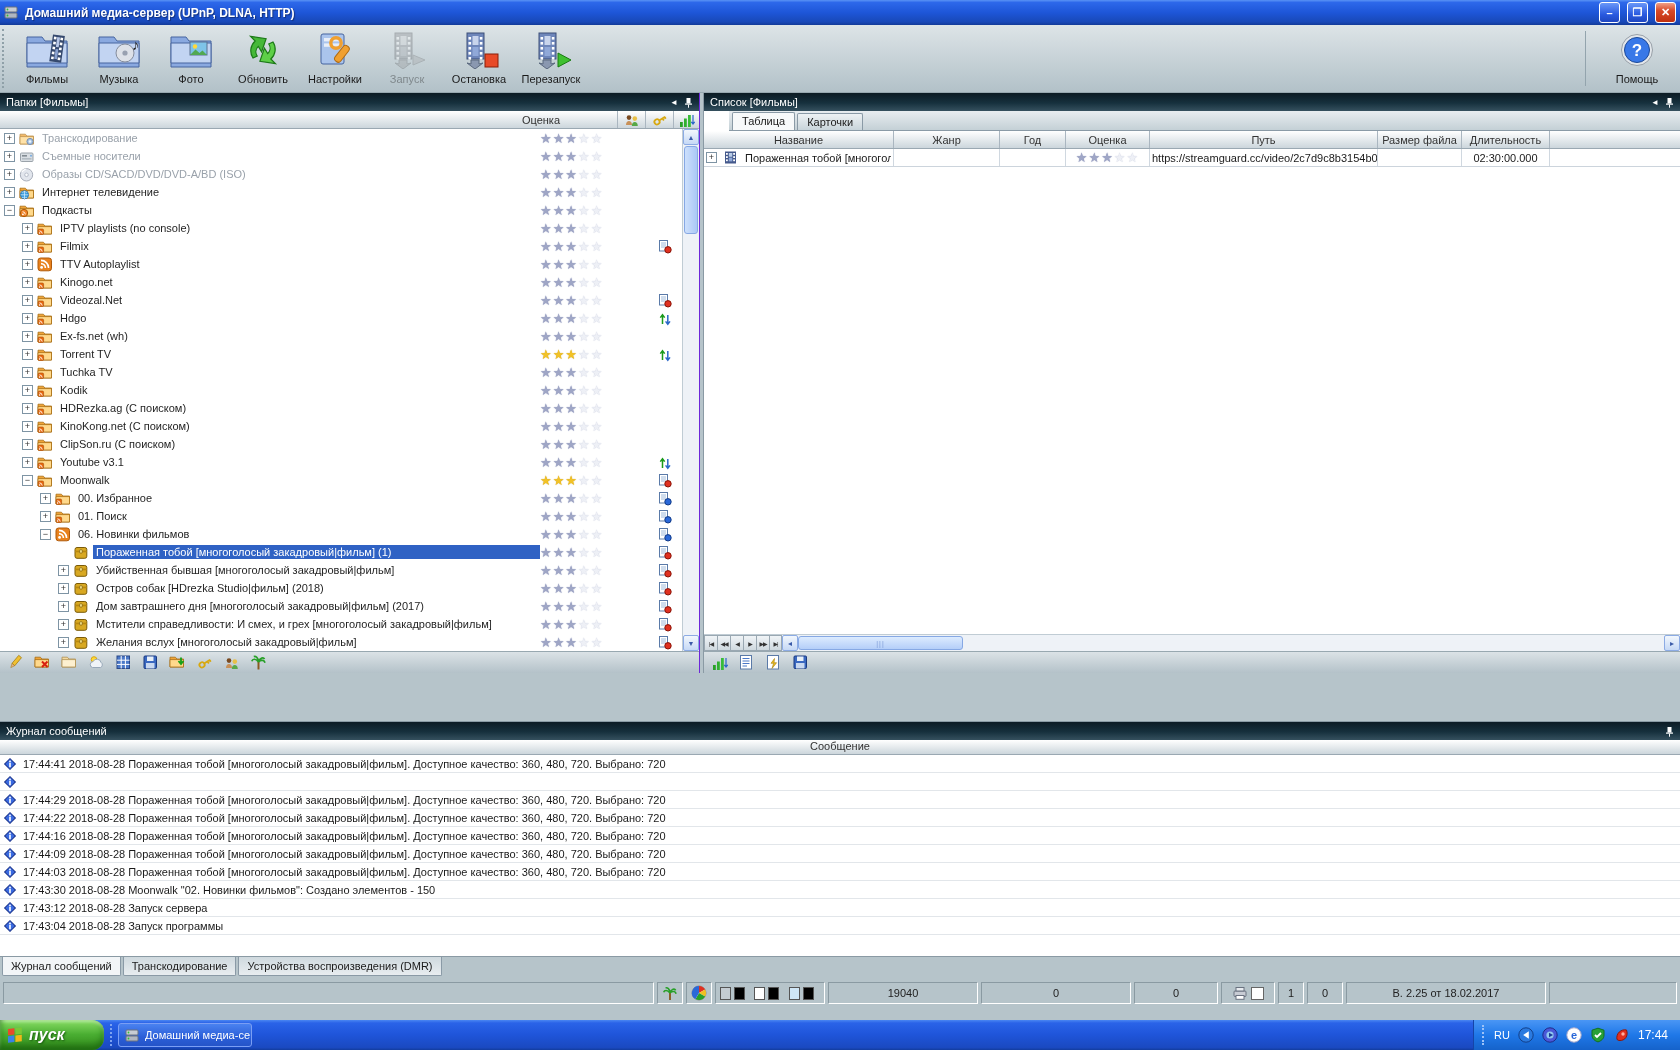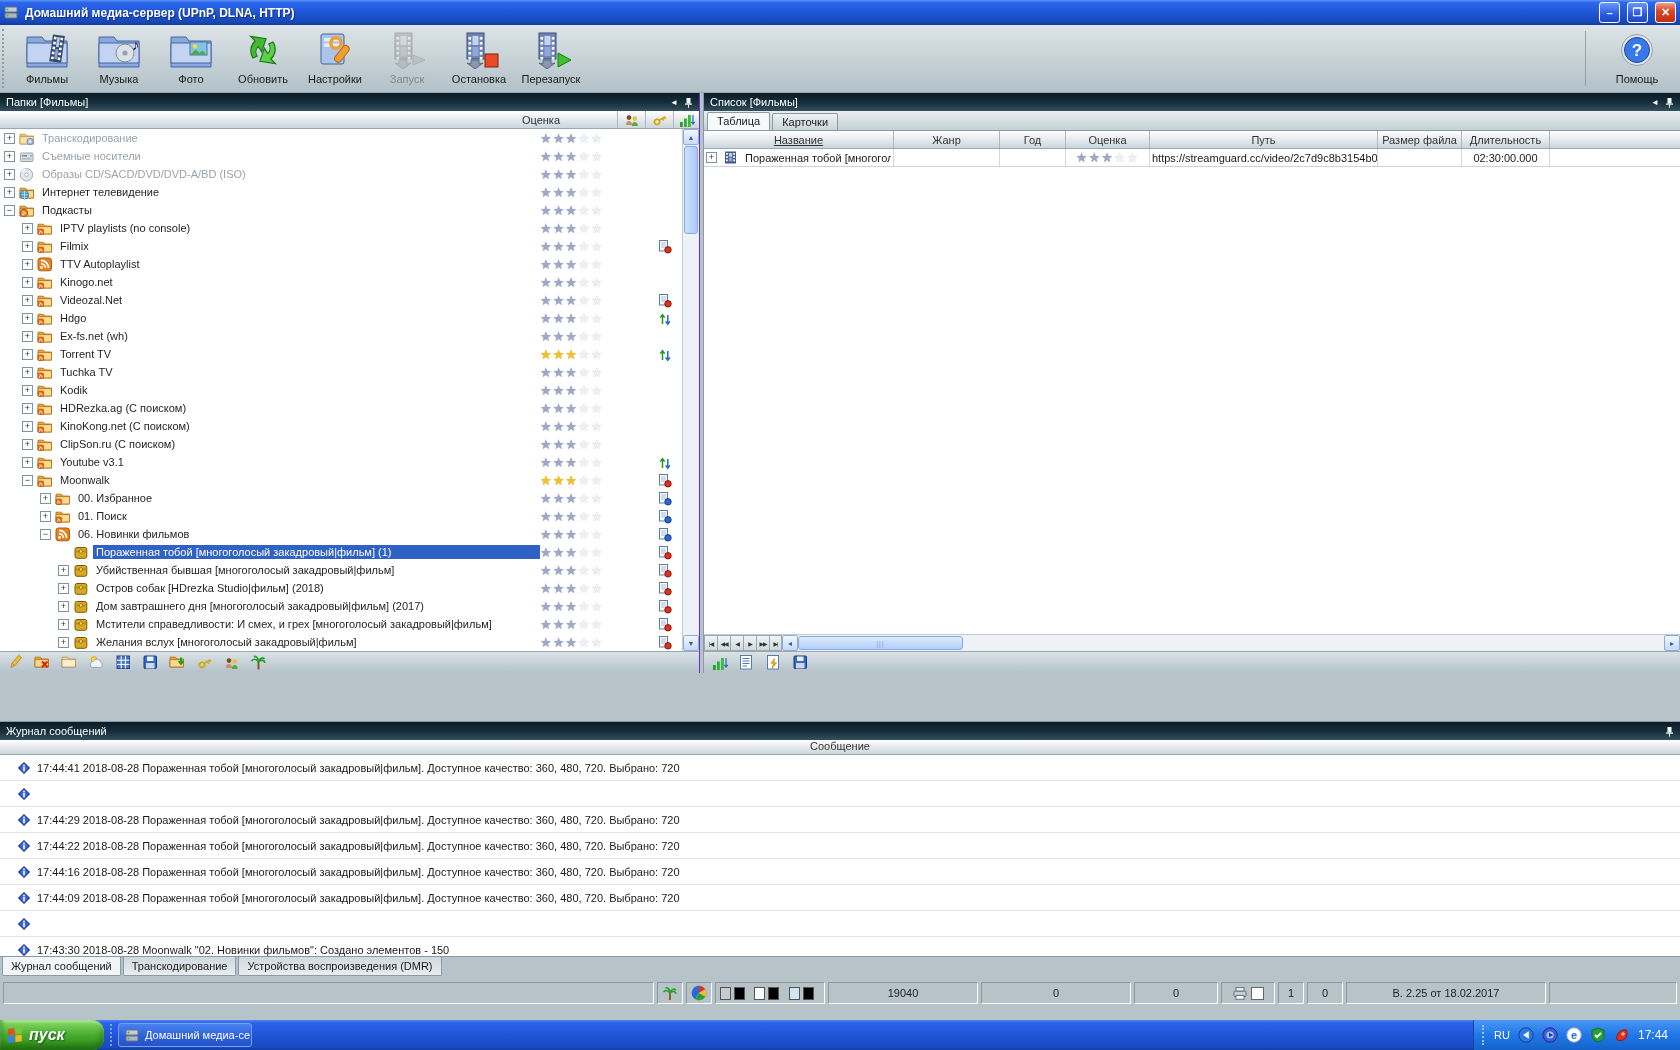--- a/index.html
+++ b/index.html
@@ -57,41 +57,41 @@
 .tgap{width:34px;flex:none;}
 .badge{width:24px;flex:none;display:flex;align-items:center;}
 .vscroll{width:17px;flex:none;background:#eef2f7;border-left:1px solid #c0ccd4;display:flex;flex-direction:column;}
 .vs-btn{height:16px;flex:none;background:linear-gradient(#f2f7fd,#c6d9f6);border:1px solid #8cabe4;border-radius:2px;color:#3a5aa8;font-size:7px;display:flex;align-items:center;justify-content:center;}
 .vs-thumb{height:88px;flex:none;margin:1px 1px;background:linear-gradient(90deg,#cde0fc,#aac8f6);border:1px solid #86a8e4;border-radius:3px;}
 .vs-track{flex:1;}
 .mini-toolbar{height:22px;flex:none;background:linear-gradient(#dbe2e6,#b4c2c9);border-top:1px solid #98a8b0;display:flex;align-items:center;gap:10px;padding:0 7px;}
 .mini-toolbar .mt-icon{width:17px;height:17px;display:flex;align-items:center;justify-content:center;}
 
 
-.tabs-row{height:20px;flex:none;background:linear-gradient(#e8edf0,#c4d0d6);display:flex;align-items:flex-end;gap:2px;padding-left:3px;border-bottom:1px solid #8a9aa6;}
+.tabs-row{height:20px;flex:none;background:linear-gradient(#e8edf0,#c4d0d6);display:flex;align-items:flex-end;gap:2px;padding-left:3px;border-bottom:1px solid #8a9aa6;margin-left:25px;}
 .tab{padding:2px 9px;border:1px solid #8a9aa6;border-bottom:none;border-radius:2px 2px 0 0;background:linear-gradient(#eef2f4,#c8d4da);white-space:nowrap;}
 .tab.active{background:#f7f9fa;padding-bottom:3px;}
 .thead{height:18px;flex:none;display:flex;background:linear-gradient(#ffffff,#ccd6dc);border-bottom:1px solid #9aa8b2;}
 .th{border-right:1px solid #aab6c0;display:flex;align-items:center;justify-content:center;overflow:hidden;white-space:nowrap;color:#333;}
 .tbl-row{height:18px;flex:none;display:flex;border-bottom:1px solid #ccd4dc;}
 .td{border-right:1px solid #d0d8e0;display:flex;align-items:center;padding:0 2px;overflow:hidden;white-space:nowrap;gap:2px;}
 .tbody{flex:1;background:#fff;}
 .hscroll-row{height:17px;flex:none;display:flex;align-items:stretch;background:#eef2f7;border-top:1px solid #c0ccd4;}
 .nav-btn{width:13px;flex:none;background:linear-gradient(#f0f4f7,#cfd9df);border:1px solid #9aa8b2;border-right-width:0;font-size:6px;display:flex;align-items:center;justify-content:center;color:#333;letter-spacing:-1px;}
 .nav-btn:last-of-type{border-right-width:1px;}
 .hs-btn{width:16px;flex:none;background:linear-gradient(#f2f7fd,#c6d9f6);border:1px solid #8cabe4;border-radius:2px;color:#3a5aa8;font-size:8px;display:flex;align-items:center;justify-content:center;}
 .hs-thumb{width:165px;flex:none;margin:1px 0;background:linear-gradient(180deg,#dcebfe,#b4cef8);border:1px solid #86a8e4;border-radius:3px;display:flex;align-items:center;justify-content:center;color:#7d9cd8;font-size:7px;letter-spacing:1px;}
 .hs-track{flex:1;}
 
 
 .spacer-band{height:48px;flex:none;background:#b6c4ca;}
 .log-panel{height:236px;flex:none;display:flex;flex-direction:column;background:#fff;border:1px solid #8a9aa4;border-left:none;border-right:none;}
 .log-colhdr{height:15px;flex:none;background:linear-gradient(#ffffff,#ccd6dc);border-bottom:1px solid #9aa8b2;text-align:center;color:#333;}
 #log-rows{flex:1;overflow:hidden;}
-.log-row{height:26px;display:flex;align-items:center;gap:6px;padding-left:17px;border-bottom:1px solid #e2e6ea;white-space:nowrap;}
+.log-row{height:18px;display:flex;align-items:center;gap:6px;padding-left:3px;border-bottom:1px solid #e2e6ea;white-space:nowrap;}
 .log-ic{width:14px;height:14px;flex:none;display:flex;align-items:center;justify-content:center;}
 
 
 .bottom-tabs{height:22px;flex:none;display:flex;gap:2px;padding:0 2px;background:#b6c4ca;align-items:flex-start;}
 .btab{padding:3px 8px;border:1px solid #8a9aa6;border-top:none;border-radius:0 0 2px 2px;background:linear-gradient(#cfd9de,#e8edf0);white-space:nowrap;}
 .btab.active{background:#f2f5f7;}
 .statusbar{height:28px;flex:none;display:flex;align-items:center;padding:2px 3px;gap:3px;background:#b6c4ca;}
 .sb-cell{height:22px;border:1px solid;border-color:#8a9aa2 #ffffff #ffffff #8a9aa2;display:flex;align-items:center;justify-content:center;padding:0 4px;gap:3px;color:#222;}
 .sb-fill{flex:1;}
 .sb-sq{width:13px;height:13px;border:1px solid #555;}
@@ -958,21 +958,21 @@
               <rect x="1" y="6.5" width="7" height="1.2" fill="#fff"></rect>
               <rect x="4" y="7.7" width="1" height="3" fill="#fff"></rect>
             </svg>
           </span>
       </div>
       <div class="tabs-row" id="list-tabs">
           <span class="tab active">Таблица</span>
           <span class="tab">Карточки</span>
         </div>
       <div class="thead" id="table-hdr">
-          <span class="th" style="width: 190px; text-decoration: underline;">Название</span>
+          <span class="th" style="width: 190px;">Название</span>
           <span class="th" style="width: 106px;">Жанр</span>
           <span class="th" style="width: 66px;">Год</span>
           <span class="th" style="width: 84px;">Оценка</span>
           <span class="th" style="width: 228px;">Путь</span>
           <span class="th" style="width: 84px;">Размер файла</span>
           <span class="th" style="width: 88px;">Длительность</span>
           <span class="th" style="flex: 1 1 0%; border-right: none;"></span>
         </div>
       <div id="table-rows">
           <div class="tbl-row">
@@ -1126,20 +1126,21 @@
           <span>17:44:09 2018-08-28 Пораженная тобой [многоголосый закадровый|фильм]. Доступное качество: 360, 480, 720. Выбрано: 720</span>
         </div>
         <div class="log-row">
           <span class="log-ic">
             <svg width="14" height="14" viewBox="0 0 14 14">
               <rect x="3.2" y="3.2" width="7.6" height="7.6" transform="rotate(45 7 7)" fill="#3a6ae0" stroke="#16308a"></rect>
               <circle cx="7" cy="4.4" r="0.9" fill="#fff"></circle>
               <rect x="6.2" y="5.8" width="1.6" height="4.4" fill="#fff"></rect>
             </svg>
           </span>
+          <span>17:44:03 2018-08-28 Пораженная тобой [многоголосый закадровый|фильм]. Доступное качество: 360, 480, 720. Выбрано: 720</span>
         </div>
         <div class="log-row">
           <span class="log-ic">
             <svg width="14" height="14" viewBox="0 0 14 14">
               <rect x="3.2" y="3.2" width="7.6" height="7.6" transform="rotate(45 7 7)" fill="#3a6ae0" stroke="#16308a"></rect>
               <circle cx="7" cy="4.4" r="0.9" fill="#fff"></circle>
               <rect x="6.2" y="5.8" width="1.6" height="4.4" fill="#fff"></rect>
             </svg>
           </span>
           <span>17:43:30 2018-08-28 Moonwalk "02. Новинки фильмов": Создано элементов - 150</span>

